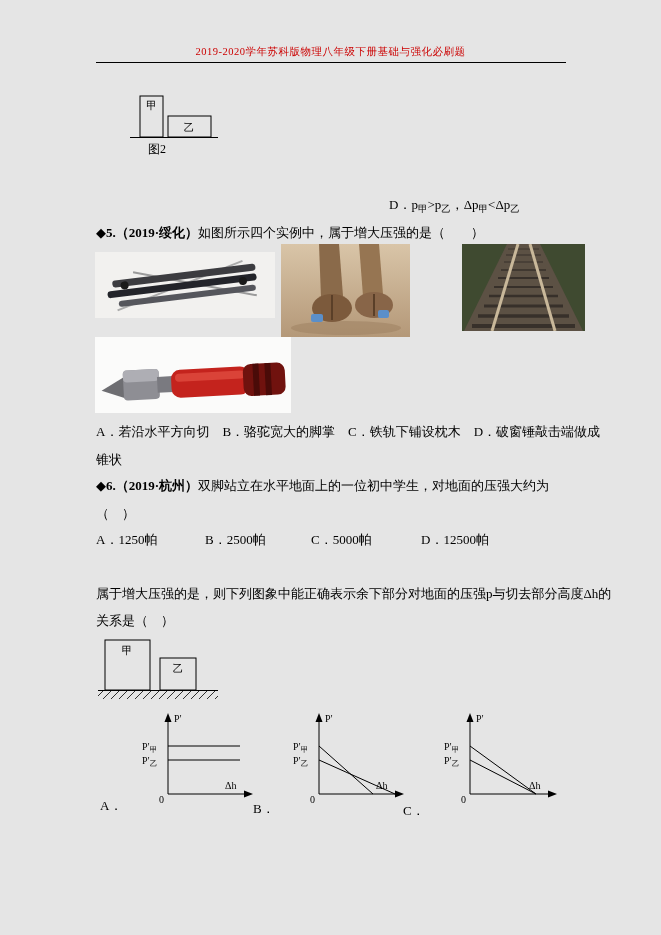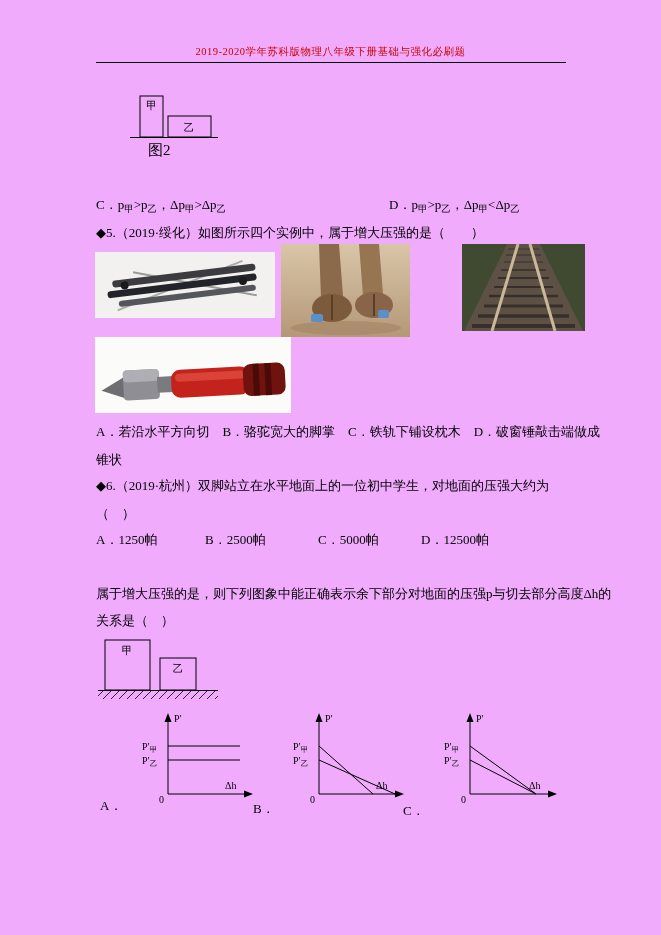--- a/index.html
+++ b/index.html
@@ -1,25 +1,25 @@
 <!DOCTYPE html>
 <html><head>
 <meta charset="utf-8">
 <style>
   * { margin:0; padding:0; box-sizing:border-box; }
   html,body { background:#fff; }
   .page {
-    position:relative; width:661px; height:935px; background:#f0abfc;
+    position:relative; width:661px; height:935px; background:#e5e5e5;
     font-family:"Liberation Serif","DejaVu Serif",serif; color:#000; overflow:hidden;
   }
   .abs { position:absolute; }
   .header-title { top:45px; left:0; width:100%; text-align:center; font-size:10.5px; color:#cc0000; letter-spacing:0.5px; }
   .header-rule { top:62px; left:96px; width:470px; border-top:1px solid #000; height:0; }
   .body-text { font-size:13px; white-space:nowrap; }
-  .bold { font-weight:normal; }
+  .bold { font-weight:bold; }
   .sub { font-size:9.5px; vertical-align:-2.5px; }
   .frect { fill:none; stroke:#000; stroke-width:1; }
   .fline { stroke:#000; stroke-width:1.2; }
   .ftext { font-size:10.5px; }
   .axis { stroke:#000; stroke-width:1; }
   .dline { stroke:#000; stroke-width:1; fill:none; }
   .arrow { fill:#000; }
   .gtext { font-size:10px; }
   .gsub { font-size:7.5px; }
 </style>
@@ -31,23 +31,22 @@
   <div class="abs header-title">2019-2020学年苏科版物理八年级下册基础与强化必刷题</div>
   <div class="abs header-rule"></div>
 
   <svg class="abs" style="top:92px;left:128px" width="95" height="52">
     <rect x="12" y="4" width="23" height="41" class="frect"></rect>
     <rect x="40" y="24" width="43" height="21" class="frect"></rect>
     <line x1="2" y1="45.5" x2="90" y2="45.5" class="fline"></line>
     <text x="23.5" y="17" class="ftext" text-anchor="middle">甲</text>
     <text x="61" y="39" class="ftext" text-anchor="middle">乙</text>
   </svg>
-  <div class="abs" style="top:141px;left:148px;font-size:15px">图2</div>
+  <div class="abs" style="top:141px;left:148px;font-size:12px">图2</div>
 
-  <div class="abs body-text" style="top:196px;left:96px"><span>C．p</span><span class="sub">甲</span><span>&gt;p</span><span class="sub">乙</span><span>，Δp</span><span class="sub">甲</span><span>&gt;Δp</span><span class="sub">乙</span></div>
   <div class="abs body-text" style="top:196px;left:389px"><span>D．p</span><span class="sub">甲</span><span>&gt;p</span><span class="sub">乙</span><span>，Δp</span><span class="sub">甲</span><span>&lt;Δp</span><span class="sub">乙</span></div>
 
   <div class="abs body-text" style="top:224px;left:96px">
     <span class="bold">◆5.（2019·绥化）</span><span>如图所示四个实例中，属于增大压强的是（　　）</span>
   </div>
 
   <svg class="abs" style="top:252px;left:95px" width="180" height="66">
     <rect width="180" height="66" fill="#f2f1ef"></rect>
     <g transform="rotate(-7 90 33)">
       <line x1="40" y1="14" x2="160" y2="52" stroke="#9a9a9a" stroke-width="2"></line>
@@ -113,21 +112,21 @@
 
   <div class="abs body-text" style="top:423px;left:96px">A．若沿水平方向切　B．骆驼宽大的脚掌　C．铁轨下铺设枕木　D．破窗锤敲击端做成</div>
   <div class="abs body-text" style="top:451px;left:96px">锥状</div>
 
   <div class="abs body-text" style="top:477px;left:96px">
     <span class="bold">◆6.（2019·杭州）</span><span>双脚站立在水平地面上的一位初中学生，对地面的压强大约为</span>
   </div>
   <div class="abs body-text" style="top:505px;left:96px">（　）</div>
   <div class="abs body-text" style="top:531px;left:96px">A．1250帕</div>
   <div class="abs body-text" style="top:531px;left:205px">B．2500帕</div>
-  <div class="abs body-text" style="top:531px;left:318px">C．5000帕</div>
+  <div class="abs body-text" style="top:531px;left:311px">C．5000帕</div>
   <div class="abs body-text" style="top:531px;left:421px">D．12500帕</div>
 
   <div class="abs body-text" style="top:585px;left:96px">属于增大压强的是，则下列图象中能正确表示余下部分对地面的压强p与切去部分高度Δh的</div>
   <div class="abs body-text" style="top:612px;left:96px">关系是（　）</div>
 
   <svg class="abs" style="top:632px;left:98px" width="125" height="72">
     <defs>
       <pattern id="hatchp" width="8" height="8" patternUnits="userSpaceOnUse">
         <line x1="8" y1="0" x2="0" y2="8" stroke="#000" stroke-width="0.8"></line>
       </pattern>

